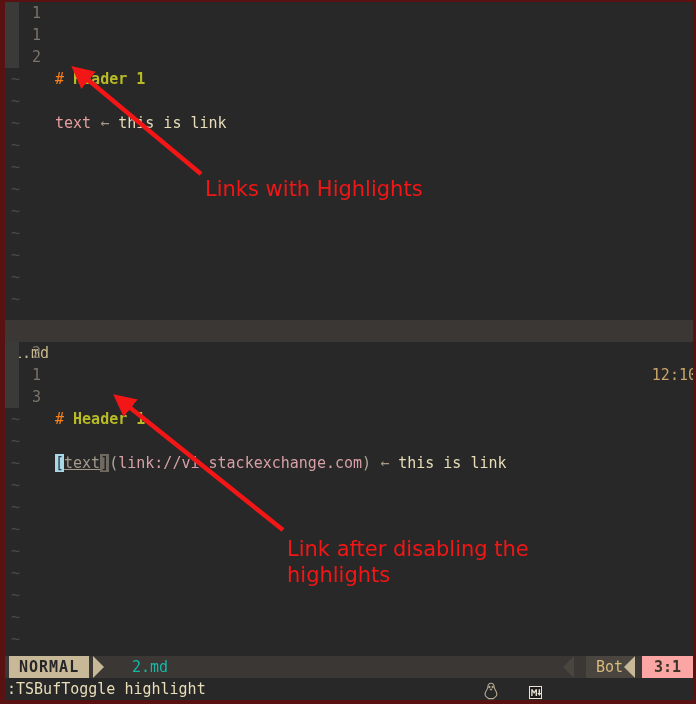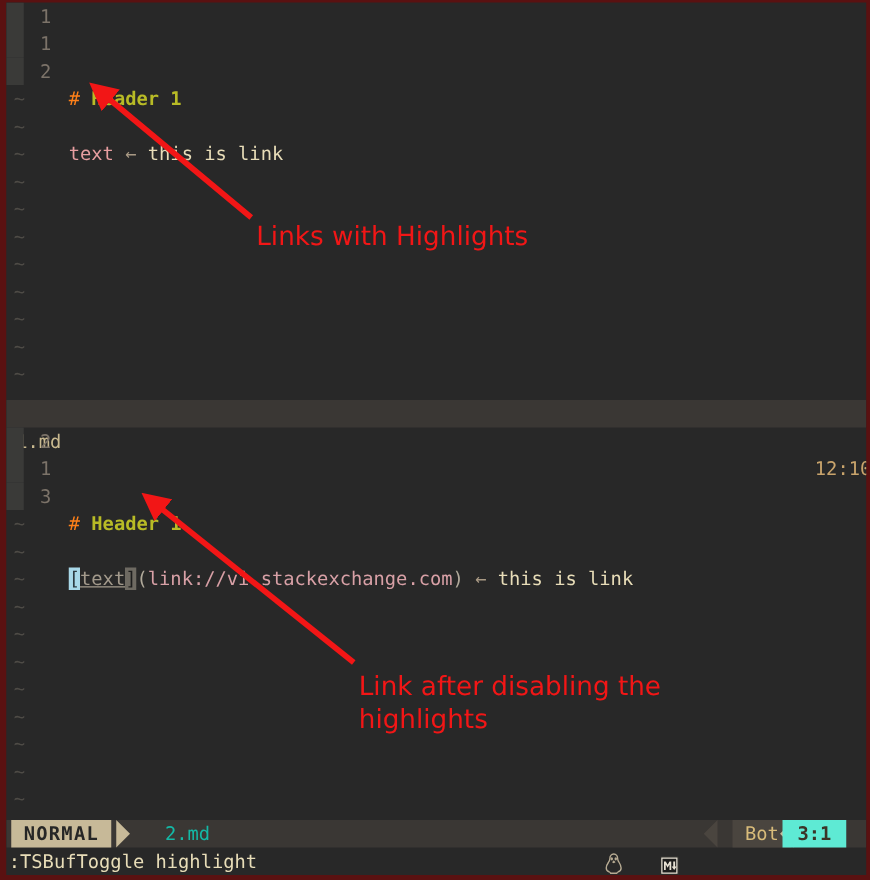--- a/index.html
+++ b/index.html
@@ -38,21 +38,21 @@
 
   
   #statusline{position:absolute;left:0;right:0;bottom:22px;height:22px;
               background:#3a3734;font-size:15px;line-height:22px;white-space:pre;}
   .sl-mode{position:absolute;left:4px;top:0;height:22px;background:#c7b998;color:#262626;
            font-weight:bold;padding:0 10px;letter-spacing:1px;}
   .sep-r{position:absolute;top:0;width:0;height:0;
          border-top:11px solid transparent;border-bottom:11px solid transparent;}
   .sl-file{position:absolute;left:88px;top:0;color:#14b8a6;margin-left:39px;}
   .sl-bot{position:absolute;right:60px;top:0;height:22px;background:#4a453f;color:#d8bb7a;padding:0 10px;}
-  .sl-pos{position:absolute;right:16px;top:0;height:22px;background:#5eead4;color:#3b3427;
+  .sl-pos{position:absolute;right:0;top:0;height:22px;background:#fca5a5;color:#3b3427;
           font-weight:bold;padding:0 12px;}
 
   
   #cmdline{position:absolute;left:0;right:0;bottom:0;height:22px;line-height:22px;
            color:#e8ddb8;font-size:15px;white-space:pre;padding-left:2px;}
 
   
   .anno{position:absolute;color:#f21616;font-family:"DejaVu Sans","Liberation Sans",sans-serif;
         font-size:21px;line-height:26px;white-space:pre;}
   #arrows{position:absolute;left:0;top:0;width:688px;height:698px;pointer-events:none;}

